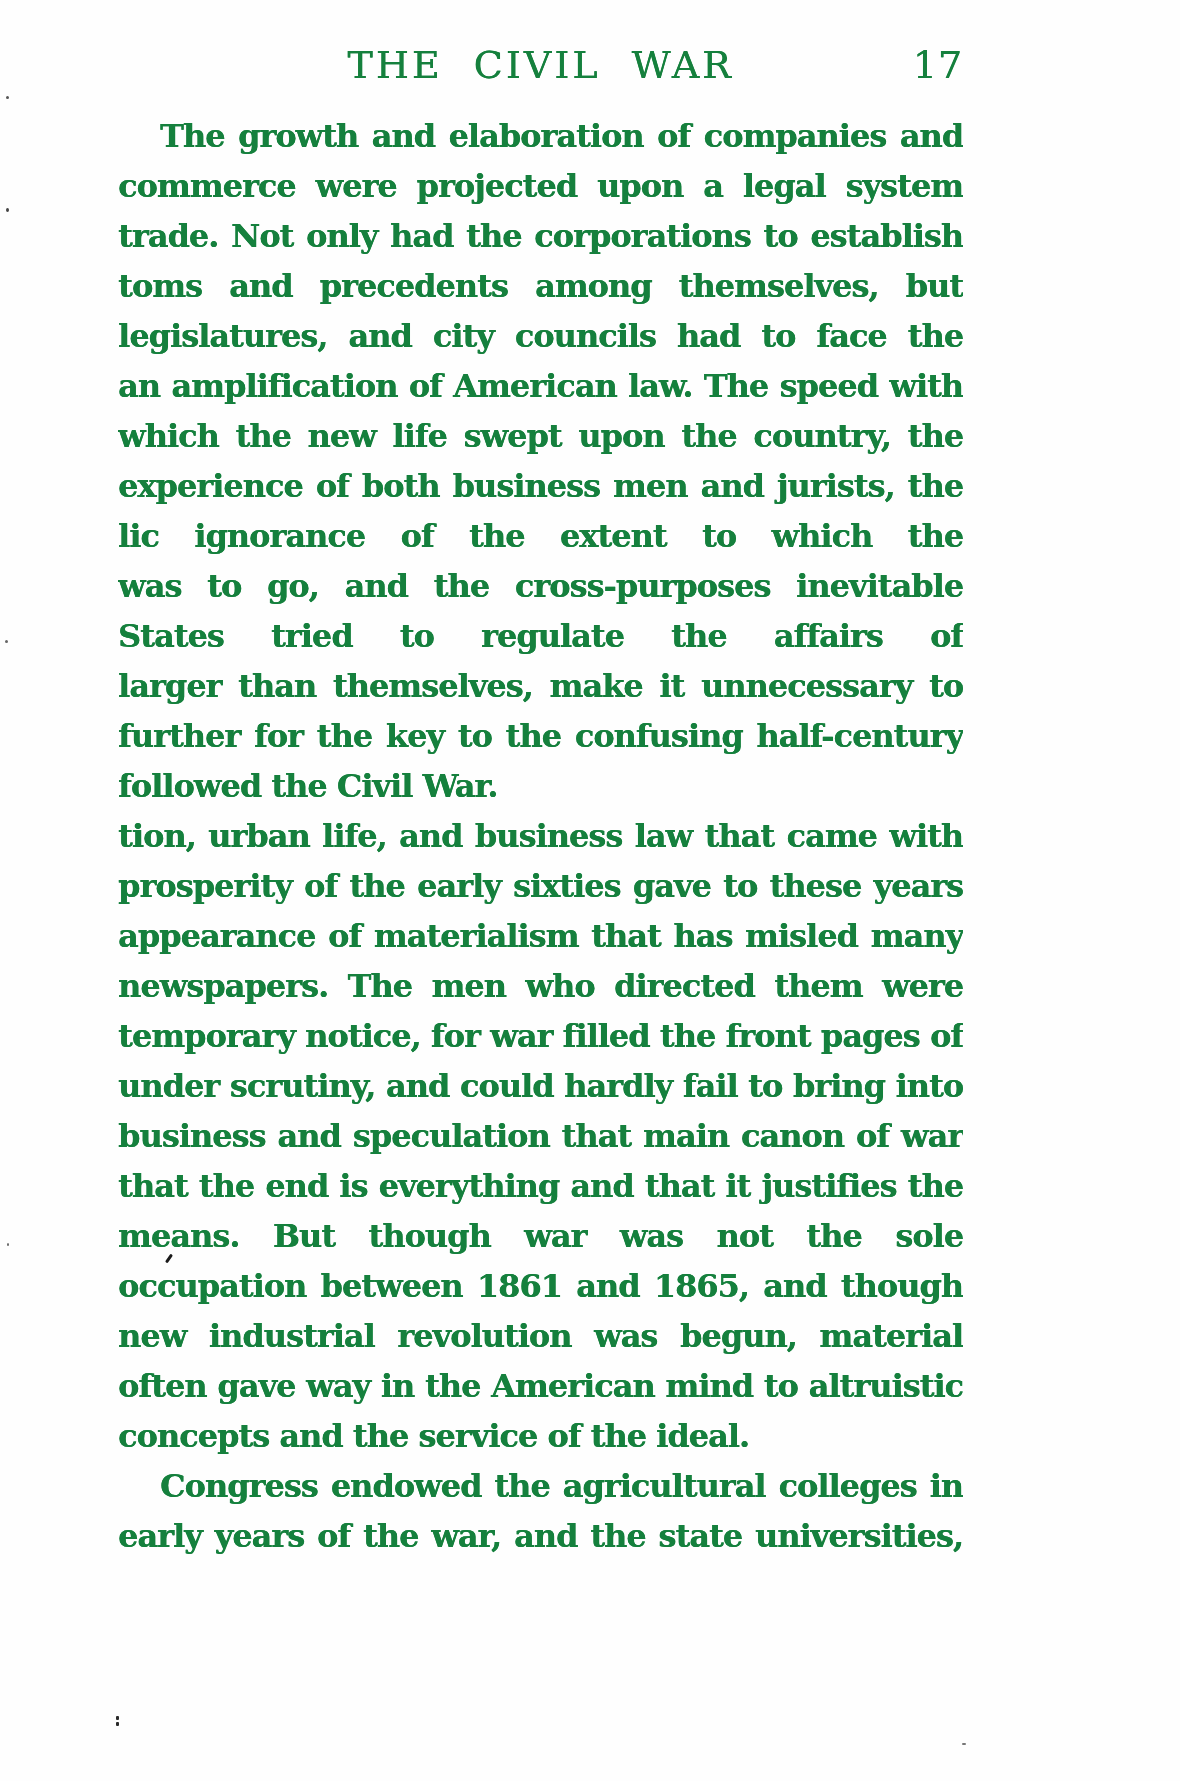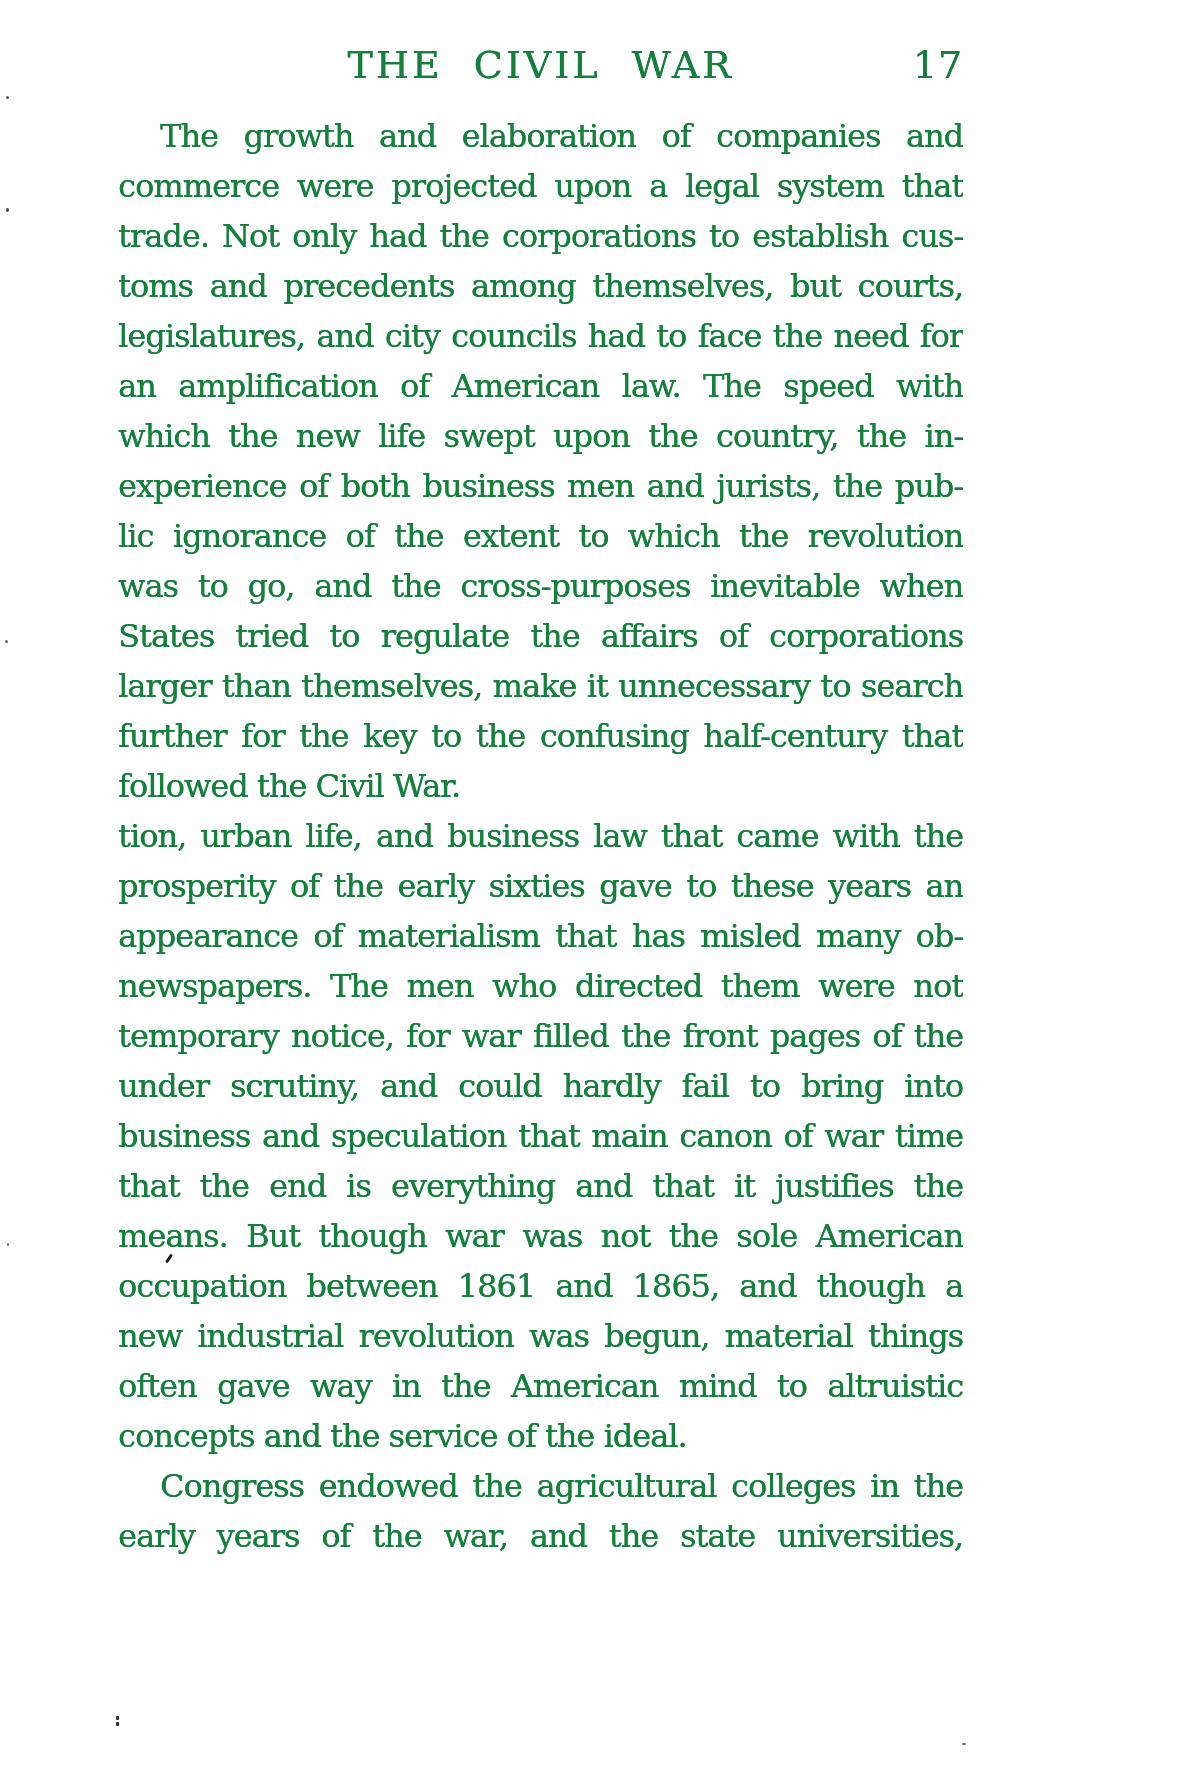--- a/index.html
+++ b/index.html
@@ -51,20 +51,21 @@
     font-size: 32px;
     letter-spacing: -1px;
     text-shadow: 0.35px 0 0 currentColor;
   }
   .line {
     height: 50px;
     line-height: 50px;
     text-align: justify;
     text-align-last: justify;
     overflow: hidden;
+    font-weight: bold;
   }
   .line.indent { text-indent: 42px; }
   .line.last  { text-align-last: left; }
   
   .speck {
     position: absolute;
     background: #222222;
     border-radius: 50%;
   }
   .speck.s1 { left: 6px;  top: 96px;   width: 3px; height: 3px; background:#555; }

